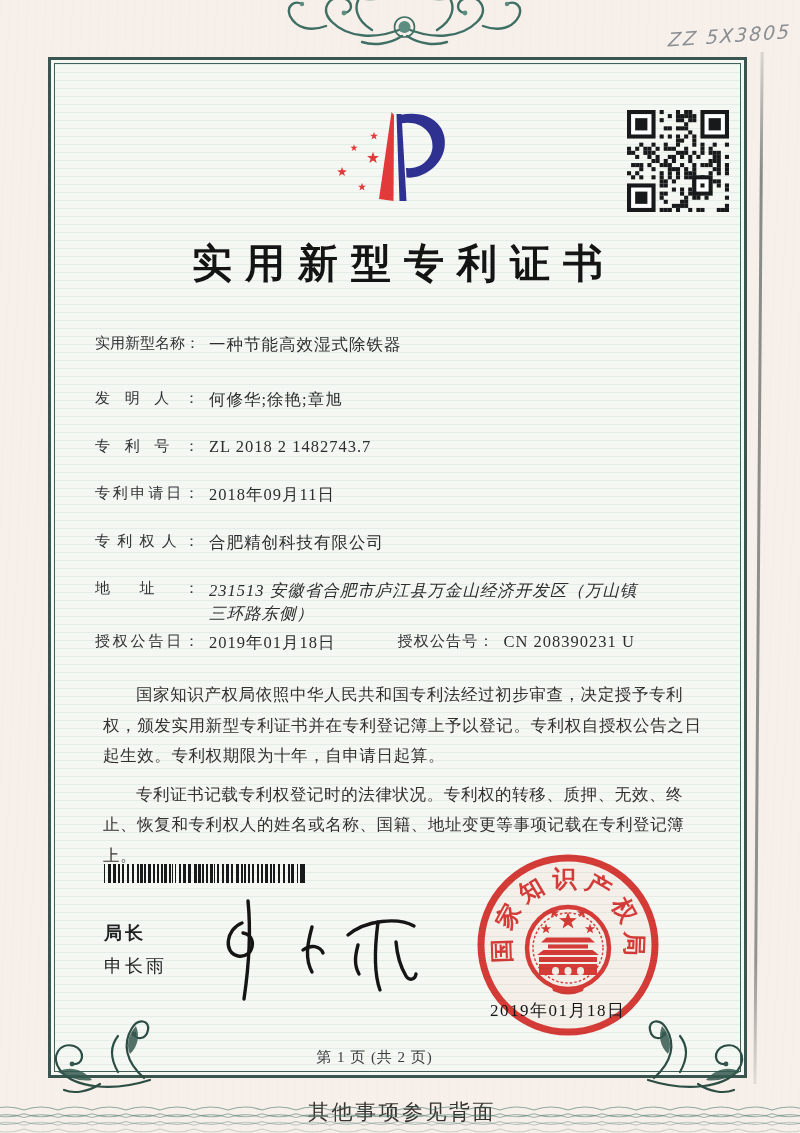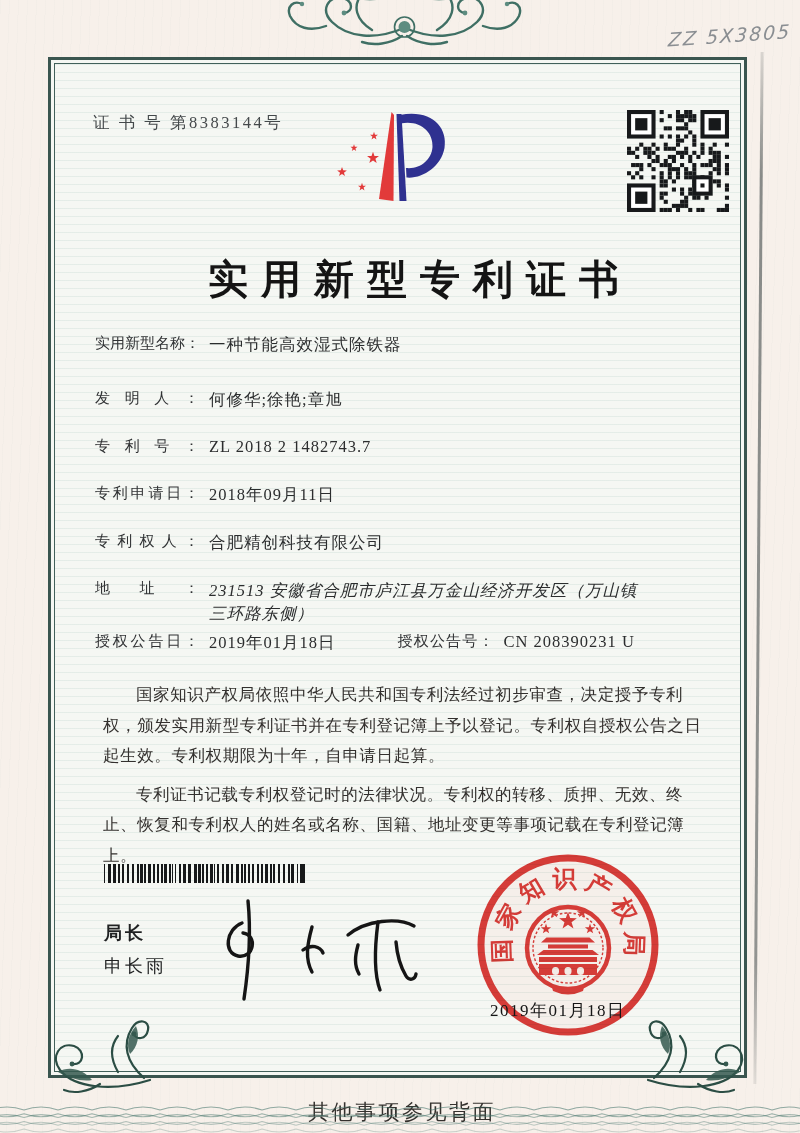--- a/index.html
+++ b/index.html
@@ -16,21 +16,21 @@
   .content > *{position:absolute;}
   
   .annotation{left:668px;top:24px;width:130px;font-family:"DejaVu Sans",sans-serif;
     font-style:italic;font-size:19px;letter-spacing:2px;color:#8a8e92;
     transform:rotate(-4deg) skewX(-8deg);}
   .top-ornament{left:252px;top:-6px;}
   .cert-no{left:93px;top:112px;font-size:16.5px;letter-spacing:2.5px;color:#44494b;}
   .logo{left:330px;top:106px;}
   .qr{left:627px;top:110px;fill:#17191b;}
   
-  .title{left:48px;top:236px;width:699px;margin:16px;text-align:center;
+  .title{left:48px;top:236px;width:699px;margin:0;text-align:center;
     font-size:40px;font-weight:600;letter-spacing:13px;color:#141414;text-indent:13px;}
   
   .row{left:95px;font-size:16.5px;color:#2b2d2e;white-space:nowrap;letter-spacing:1px;}
   .lbl{display:inline-block;width:104px;font-size:15px;letter-spacing:0;
     text-align:justify;text-align-last:justify;vertical-align:top;color:#303234;}
   .val{margin-left:10px;vertical-align:top;}
   .row.addr .val{display:inline-block;width:445px;white-space:normal;line-height:23px;font-style:italic;}
   .grant2{margin-left:62px;}
   
   .paras{left:95px;top:672px;width:624px;font-size:16.5px;line-height:30.5px;
@@ -95,21 +95,20 @@
         <circle cx="152.5" cy="33" r="10" fill="none" stroke="#3f6f64" stroke-width="1.6"></circle>
         <circle cx="92" cy="19" r="2.4"></circle>
           <circle cx="213" cy="19" r="2.4"></circle>
         <circle cx="50" cy="10" r="2.2"></circle>
           <circle cx="255" cy="10" r="2.2"></circle>
         <path d="M100,2 C112,-4 126,-4 136,2 C126,8 110,8 100,2 Z" opacity="0.8"></path>
         <path d="M205,2 C193,-4 179,-4 169,2 C179,8 195,8 205,2 Z" opacity="0.8"></path>
       </g>
     </svg>
 
-    <div class="cert-no">证 书 号 第8383144号</div>
 
     <svg class="logo" width="160" height="128" viewBox="0 0 160 128">
       <g fill="#e23a3a">
         <use href="#st" transform="translate(44,30) scale(0.7)"></use>
         <use href="#st" transform="translate(24,42) scale(0.62)"></use>
         <use href="#st" transform="translate(43,52) scale(1.05)"></use>
         <use href="#st" transform="translate(12,66) scale(0.85)"></use>
         <use href="#st" transform="translate(32,81) scale(0.7)"></use>
         <path d="M61.5,6 L64,9 L63.5,95 L49,93 Z"></path>
       </g>
@@ -426,20 +425,21 @@
         <path d="M66,114 h58 v11 h-58 z"></path>
         <rect x="79" y="117" width="7" height="8" rx="3.5" fill="#fdf3f1"></rect>
         <rect x="91.5" y="117" width="7" height="8" rx="3.5" fill="#fdf3f1"></rect>
         <rect x="104" y="117" width="7" height="8" rx="3.5" fill="#fdf3f1"></rect>
         <path d="M78,134 Q95,142 112,134 L110,141 Q95,148 80,141 Z"></path>
       </g>
     </svg>
 
     <div class="seal-date">2019年01月18日</div>
 
+    <div class="page-no">第 1 页 (共 2 页)</div>
 
     <div class="back-note">其他事项参见背面</div>
 
     <svg class="corner-fl left" width="122" height="90" viewBox="0 0 122 90">
       <g fill="none" stroke="#2b4d44" stroke-width="2.2" stroke-linecap="round">
         <path d="M120,70 C82,82 44,78 30,60 C20,46 30,32 44,36 C56,40 54,56 42,54"></path>
         <path d="M114,68 C96,52 92,34 102,18 C108,8 120,10 118,20 C116,30 106,30 104,24"></path>
         <path d="M70,74 C58,82 44,84 34,80"></path>
         <path d="M88,62 C80,48 80,36 88,26"></path>
       </g>

